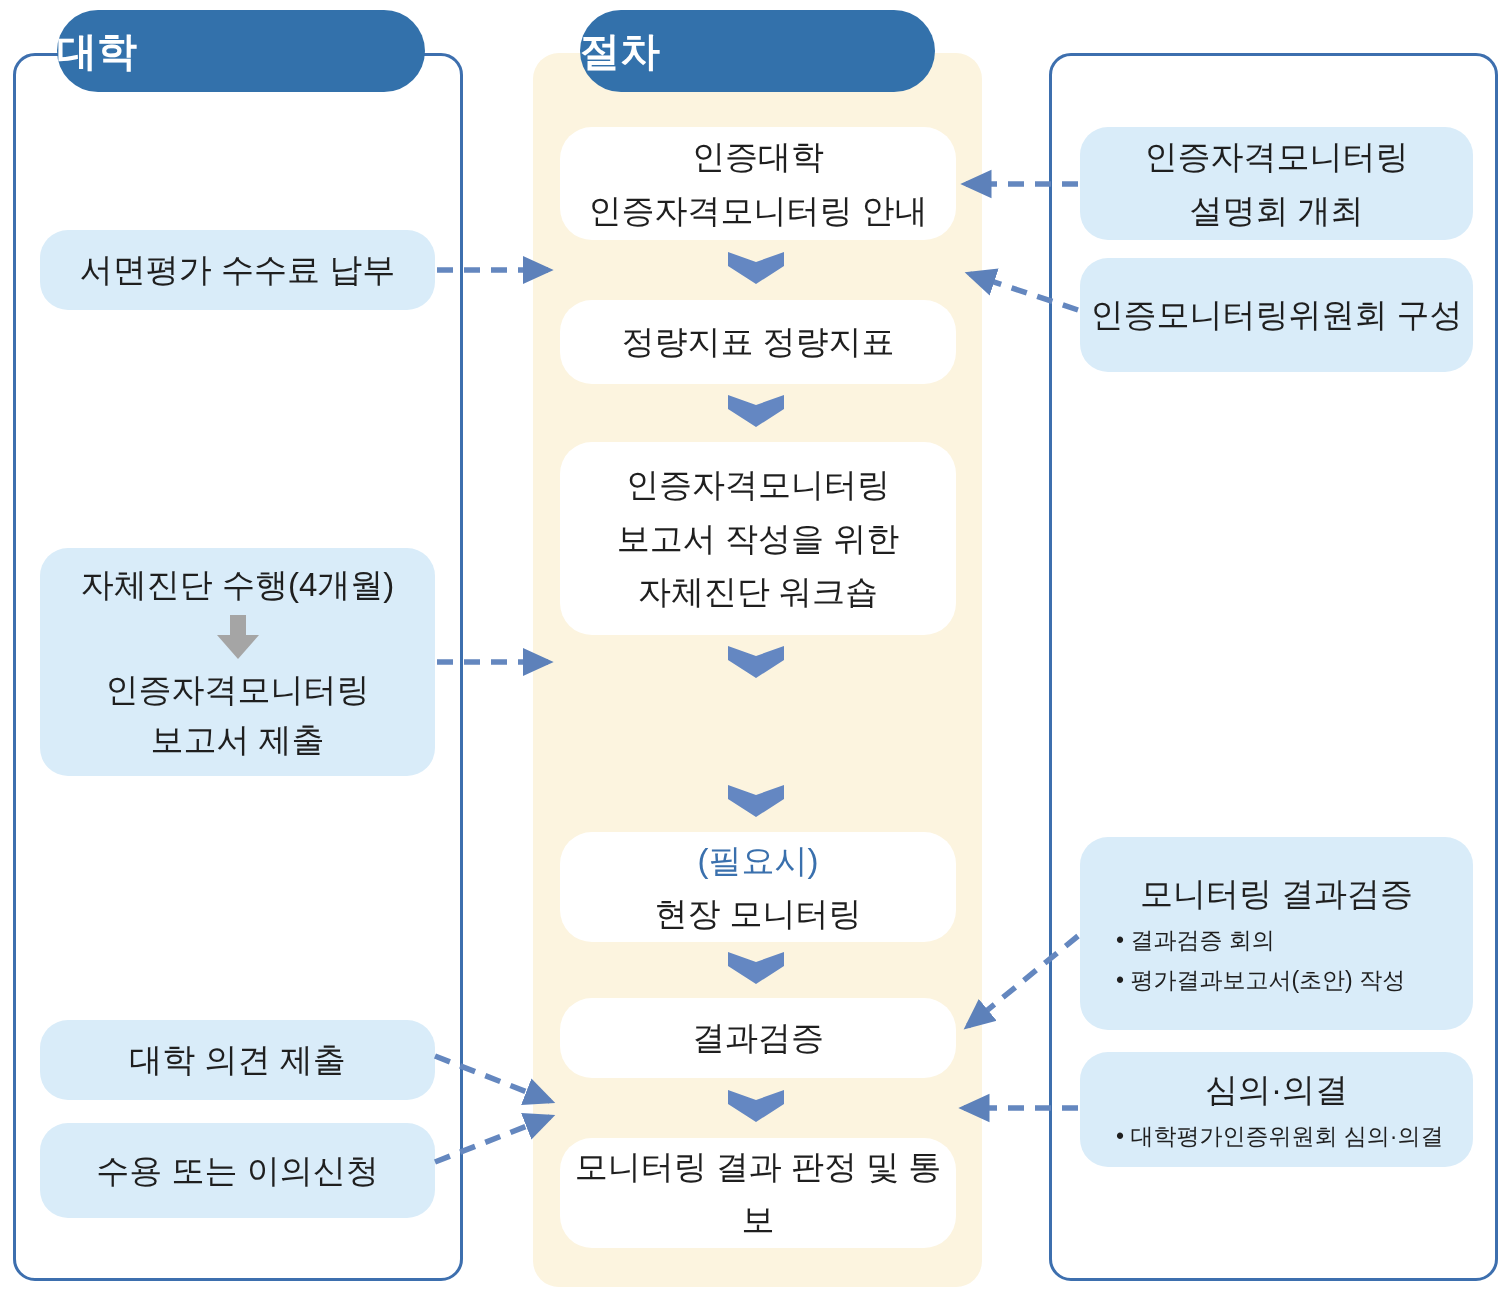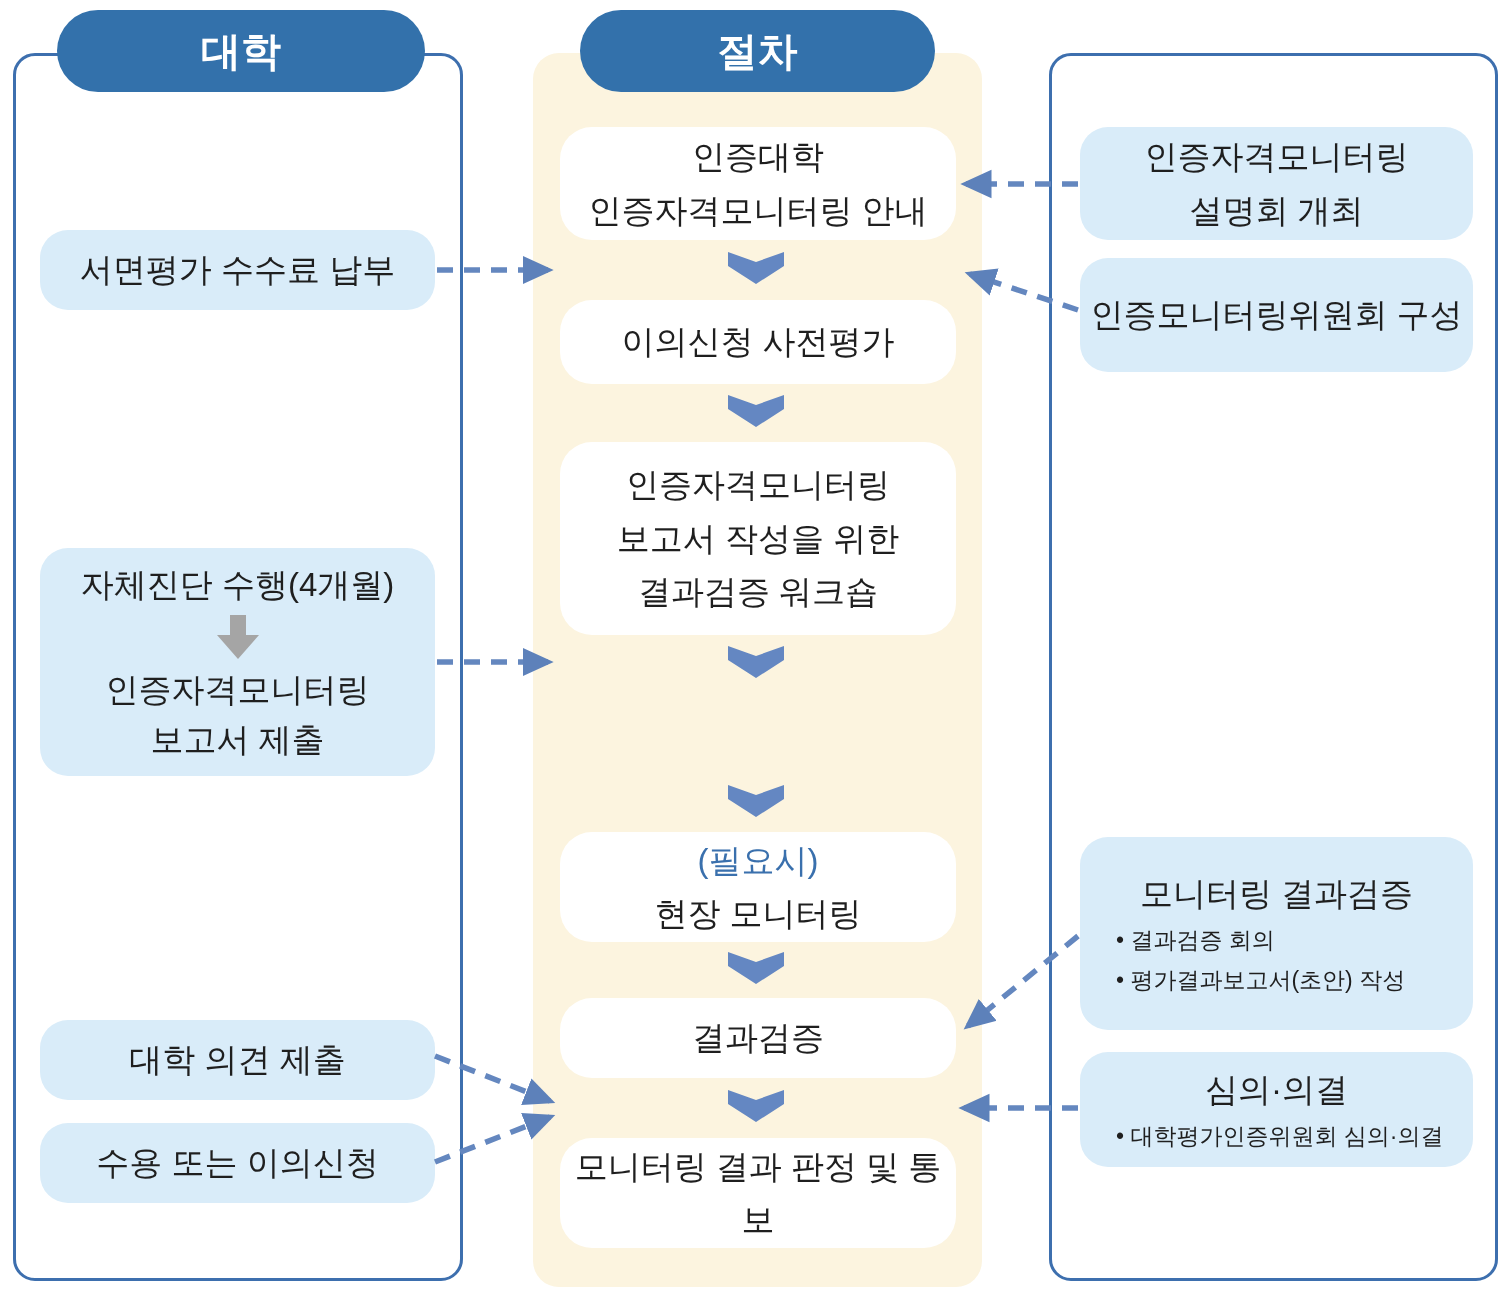--- a/index.html
+++ b/index.html
@@ -30,21 +30,21 @@
     width:449px;height:1234px;
     background:#fcf4df;
     border-radius:26px;
   }
   
   .pill{
     position:absolute;
     top:10px;height:82px;
     background:#3371ab;
     border-radius:41px;
-    display:flex;align-items:center;justify-content:center;
+    display:flex;align-items:center;
     color:#ffffff;font-size:40px;font-weight:bold;
     z-index:3;
   }
   
   .box{
     position:absolute;
     display:flex;flex-direction:column;
     align-items:center;justify-content:center;
     text-align:center;
     font-size:33px;
@@ -95,37 +95,37 @@
       <path d="M15 0 H31 V20 H44 L23 44 L2 20 H15 Z" fill="#a5a5a5"></path>
     </svg>
     <div>인증자격모니터링</div>
     <div>보고서 제출</div>
   </div>
 
   <div class="box blue-box" style="left:40px;top:1020px;width:395px;height:80px;">
     <div>대학 의견 제출</div>
   </div>
 
-  <div class="box blue-box" style="left:40px;top:1123px;width:395px;height:80px;">
+  <div class="box blue-box" style="left:40px;top:1123px;width:395px;height:95px;">
     <div>수용 또는 이의신청</div>
   </div>
 
   <div class="box white-box" style="left:560px;top:127px;width:396px;height:113px;">
     <div>인증대학</div>
     <div>인증자격모니터링 안내</div>
   </div>
 
   <div class="box white-box" style="left:560px;top:300px;width:396px;height:84px;">
-    <div>이의신청 사전평가</div>
+    <div>정량지표 정량지표</div>
   </div>
 
   <div class="box white-box" style="left:560px;top:442px;width:396px;height:193px;">
     <div>인증자격모니터링</div>
     <div>보고서 작성을 위한</div>
-    <div>결과검증 워크숍</div>
+    <div>자체진단 워크숍</div>
   </div>
 
 
   <div class="box white-box" style="left:560px;top:832px;width:396px;height:110px;">
     <div class="note-line">(필요시)</div>
     <div>현장 모니터링</div>
   </div>
 
   <div class="box white-box" style="left:560px;top:998px;width:396px;height:80px;">
     <div>결과검증</div>

